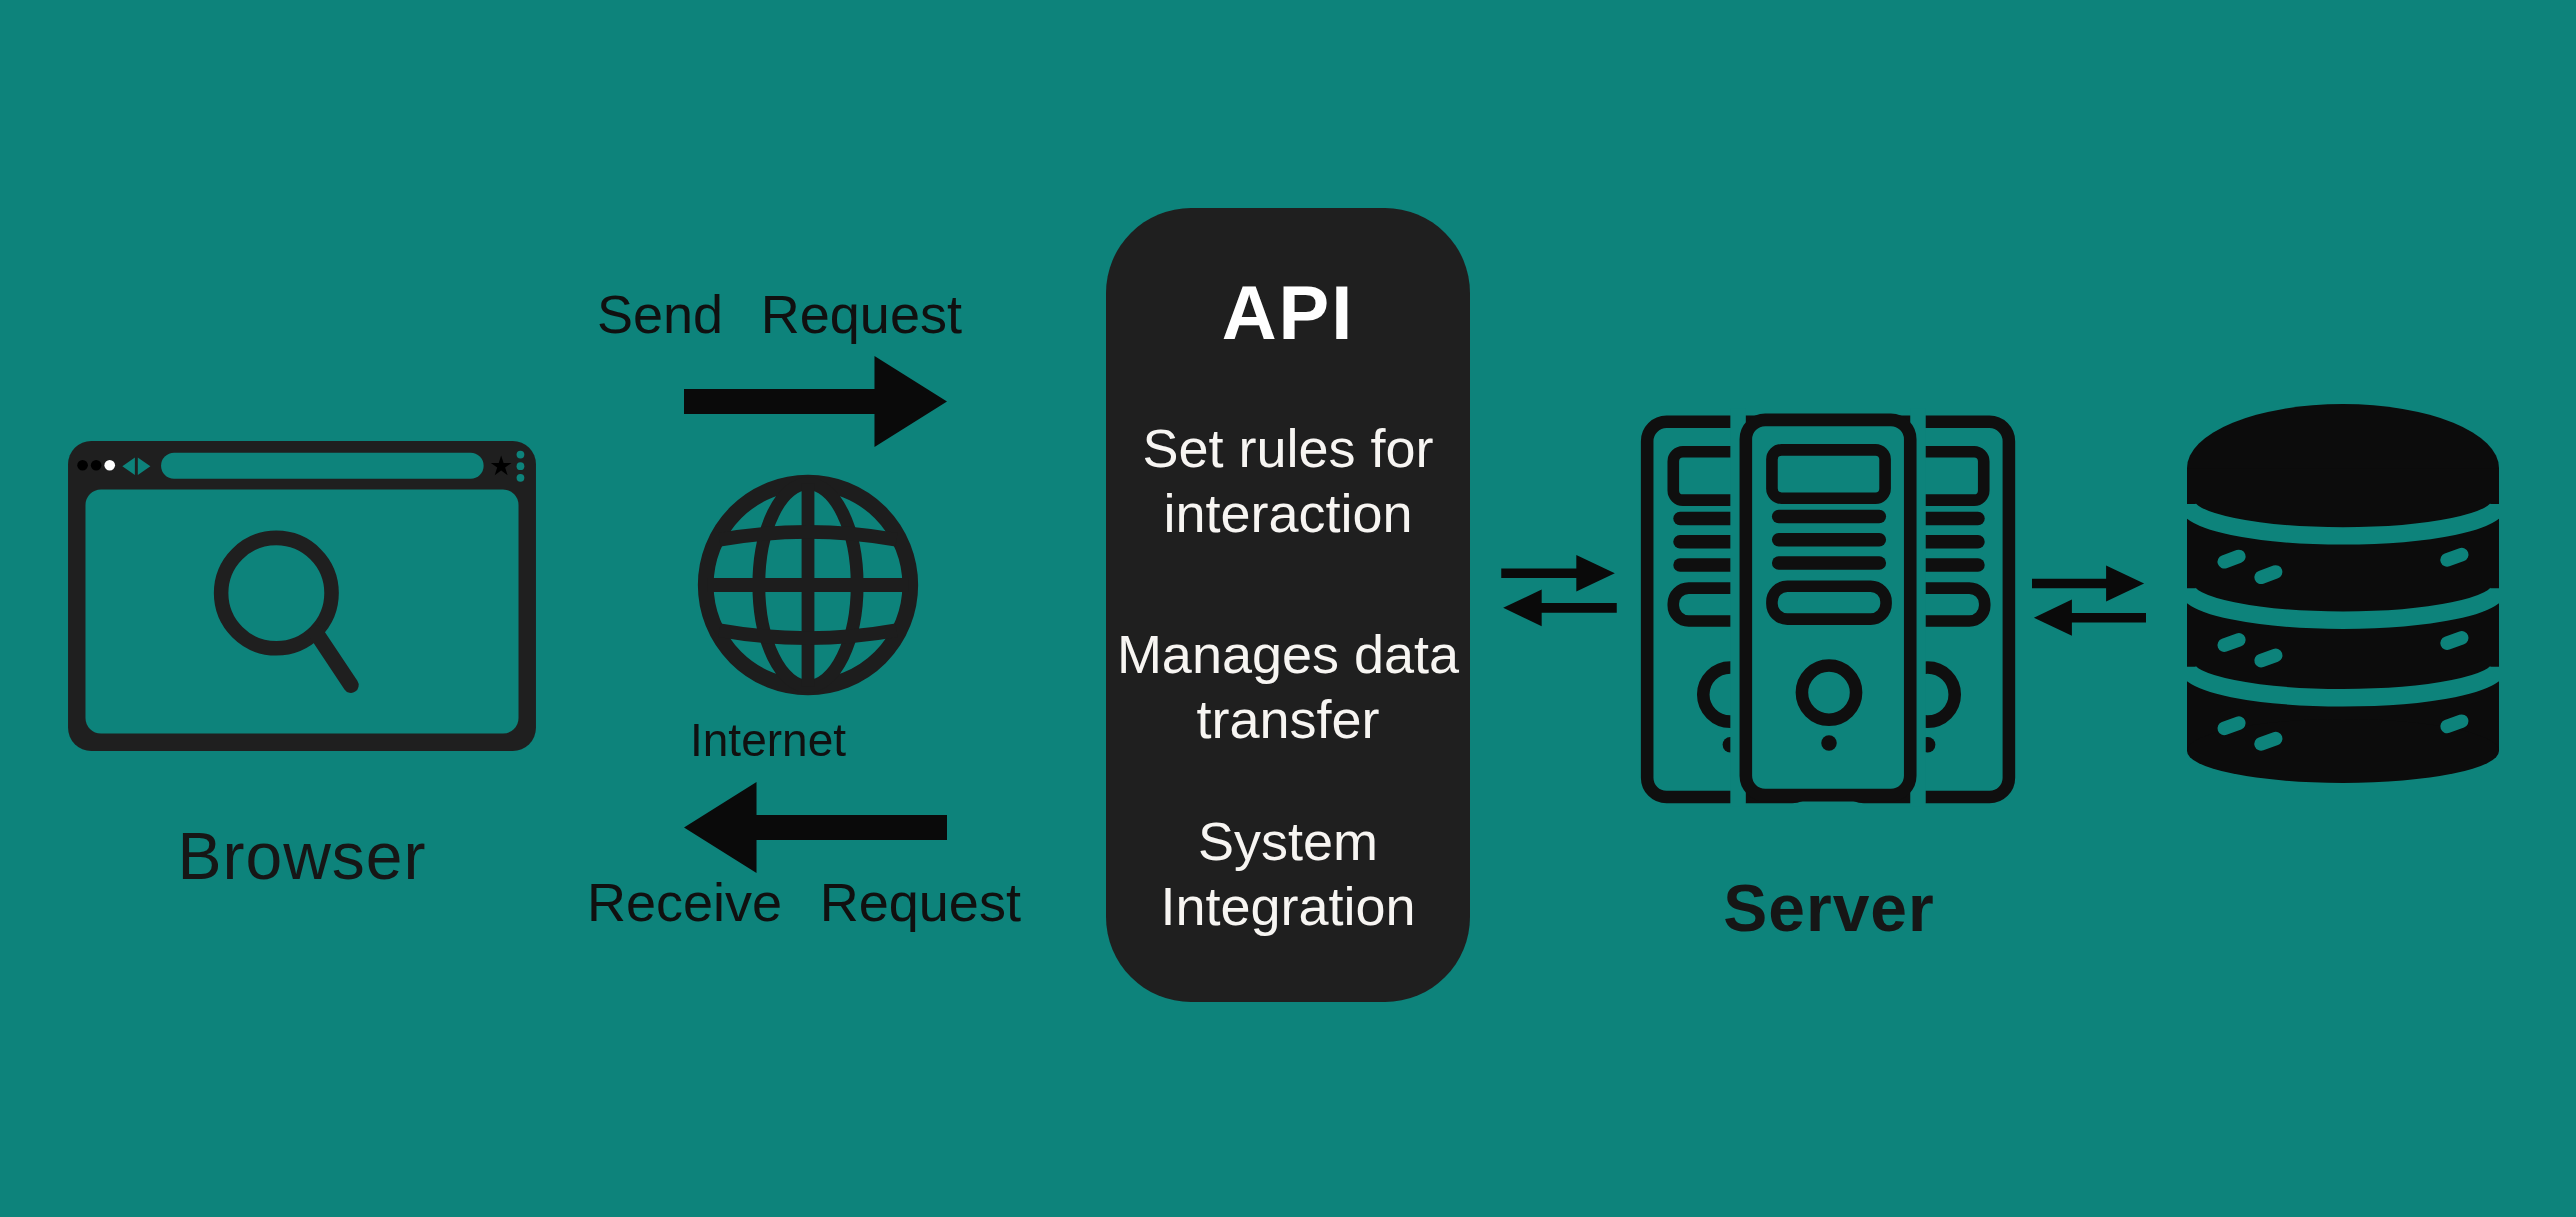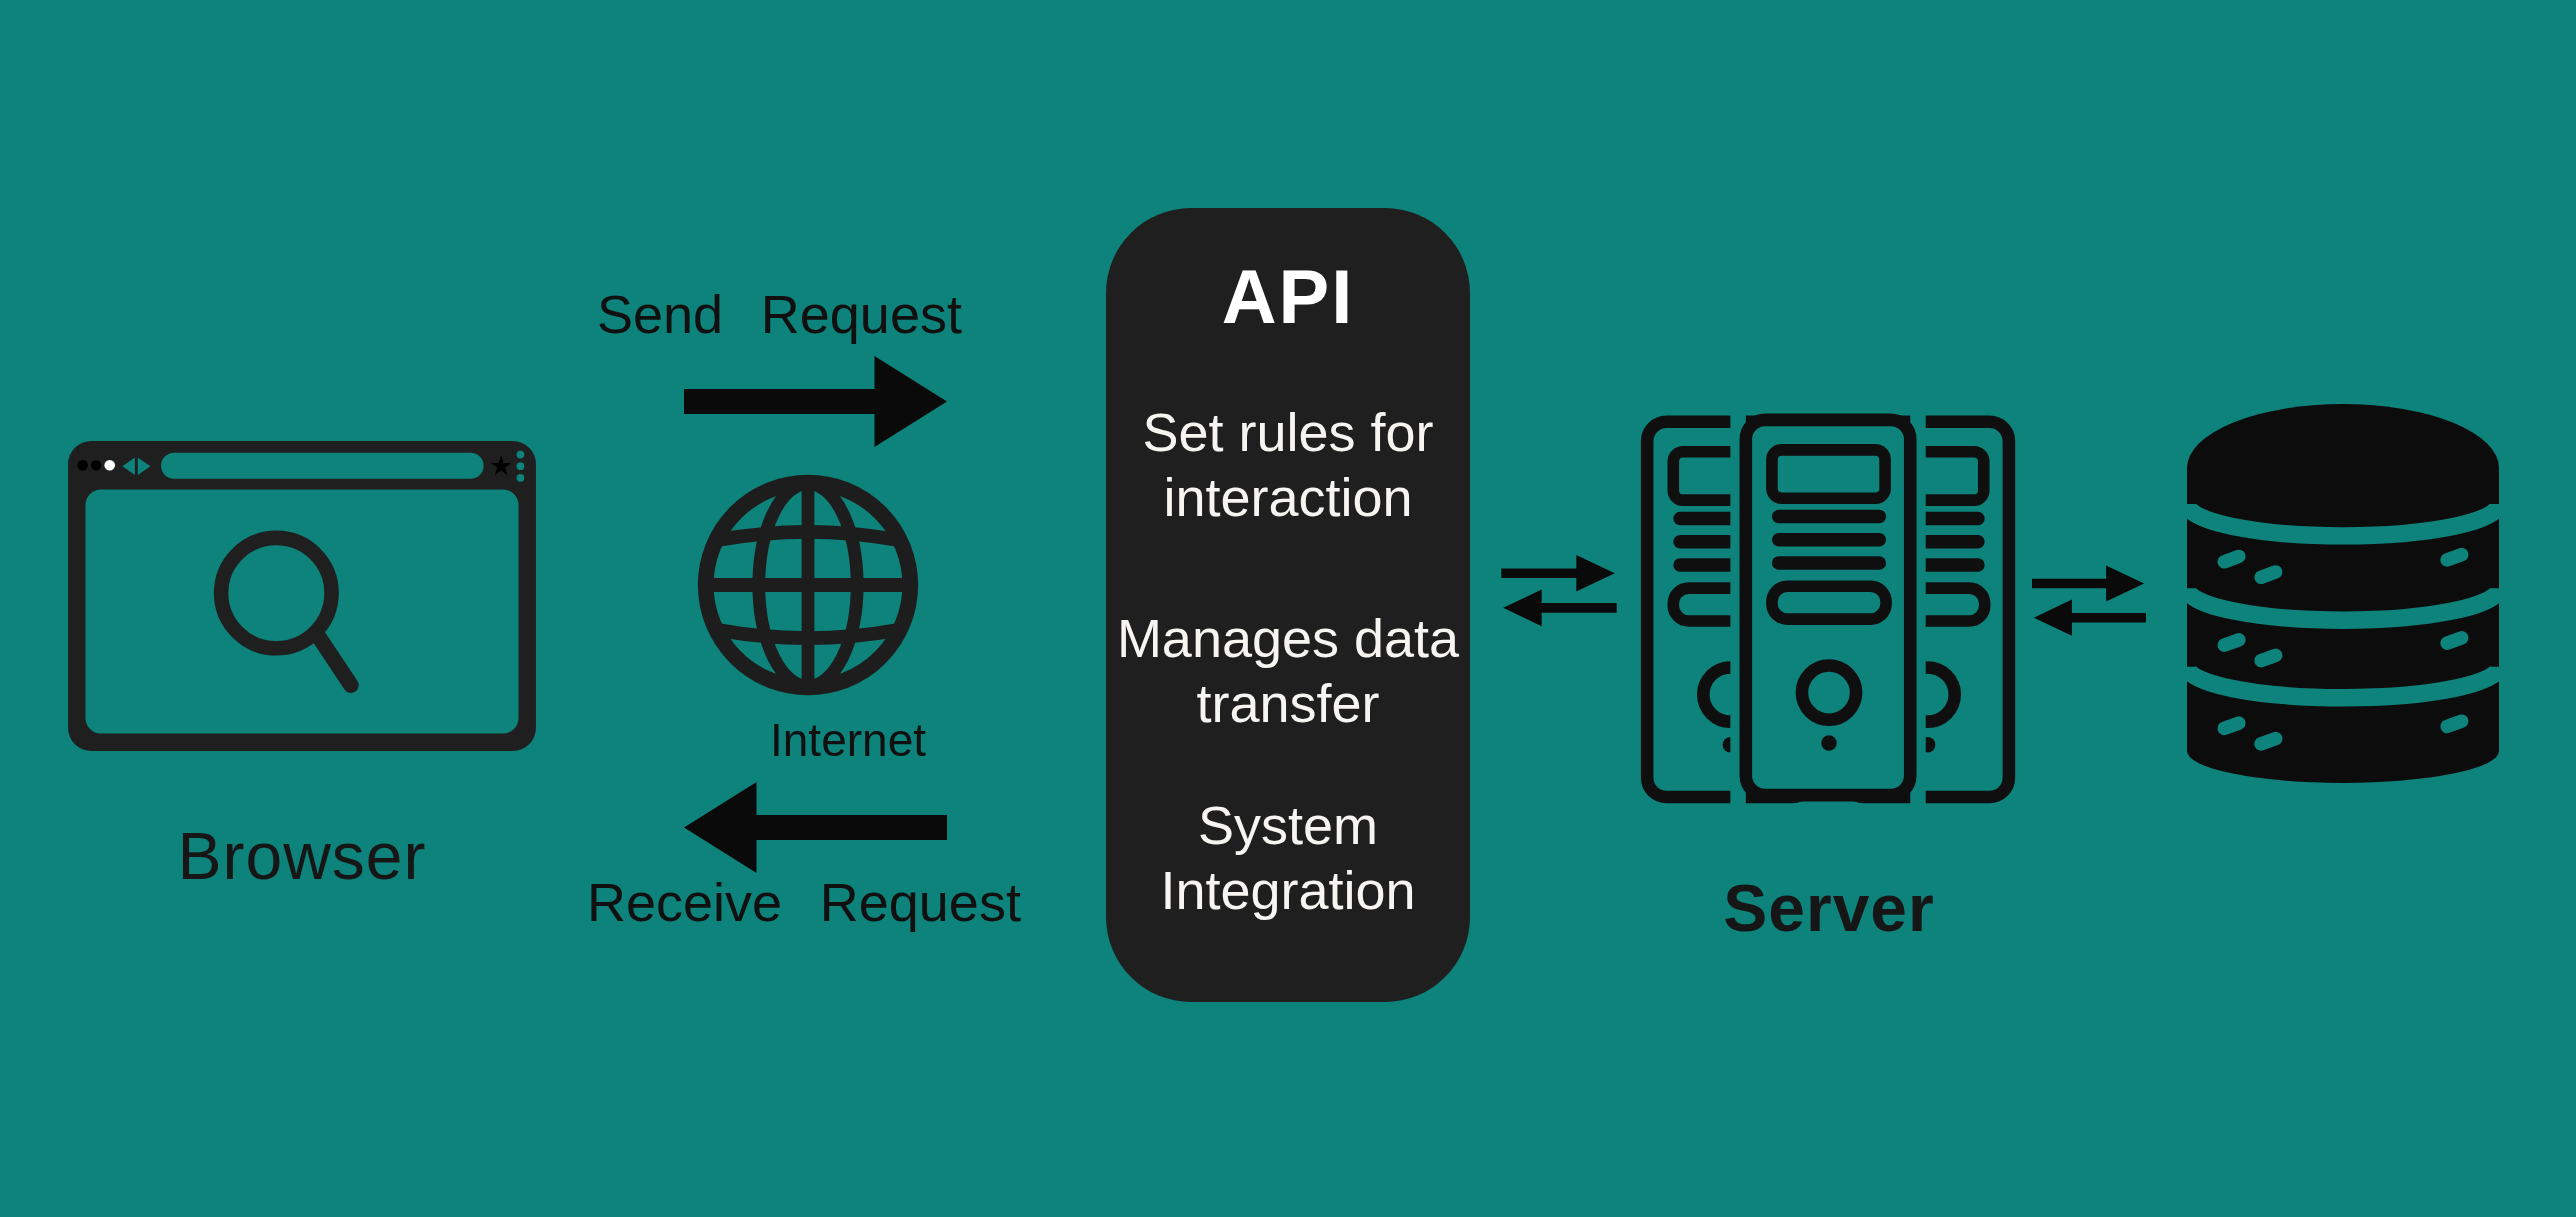--- a/index.html
+++ b/index.html
@@ -2,24 +2,24 @@
 <html><head>
 <meta charset="utf-8">
 <style>
   html,body{margin:0;padding:0;background:#0d837b;}
   .canvas{position:relative;width:2576px;height:1217px;background:#0d837b;overflow:hidden;
           font-family:"Liberation Sans","DejaVu Sans",sans-serif;color:#161616;}
   .abs{position:absolute;}
   svg{display:block;}
   .node-label{position:absolute;text-align:center;font-size:66px;color:#161616;letter-spacing:1px;}
   .flow-label{position:absolute;text-align:left;font-size:54px;color:#101010;word-spacing:0.42em;}
-  .internet-label{position:absolute;text-align:right;font-size:46px;color:#101010;}
+  .internet-label{position:absolute;text-align:left;font-size:46px;color:#101010;}
   .api-card{position:absolute;left:1106px;top:208px;width:364px;height:794px;background:#1f1f1f;
             border-radius:85px;display:flex;flex-direction:column;align-items:center;}
-  .api-title{margin-top:46px;font-size:76px;line-height:85px;font-weight:bold;color:#ffffff;letter-spacing:1.9px;}
+  .api-title{margin-top:62px;font-size:76px;line-height:85px;font-weight:bold;color:#ffffff;letter-spacing:1.9px;}
   .api-point{margin:0;width:349px;text-align:center;font-size:54px;line-height:65px;color:#f7f5f2;}
   .api-point.p1{margin-top:61px;}
   .api-point.p2{margin-top:76px;}
   .api-point.p3{margin-top:57px;}
   .browser-label{left:68px;top:818px;width:468px;}
   .send-label{left:597px;top:283px;width:436px;}
   .i-label{left:690px;top:713px;width:236px;}
   .receive-label{left:587px;top:871px;width:455px;}
   .server-label{left:1649px;top:870px;width:360px;font-weight:bold;}
   .database-label{left:2187px;top:870px;width:312px;}

